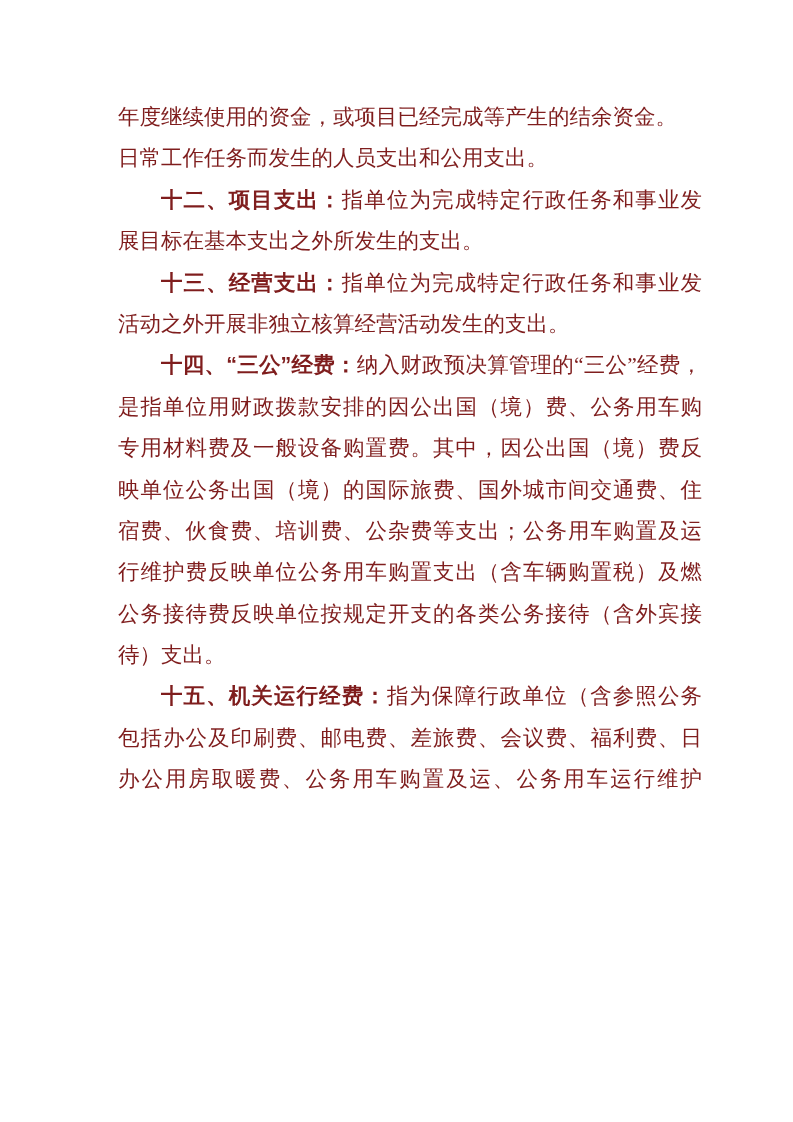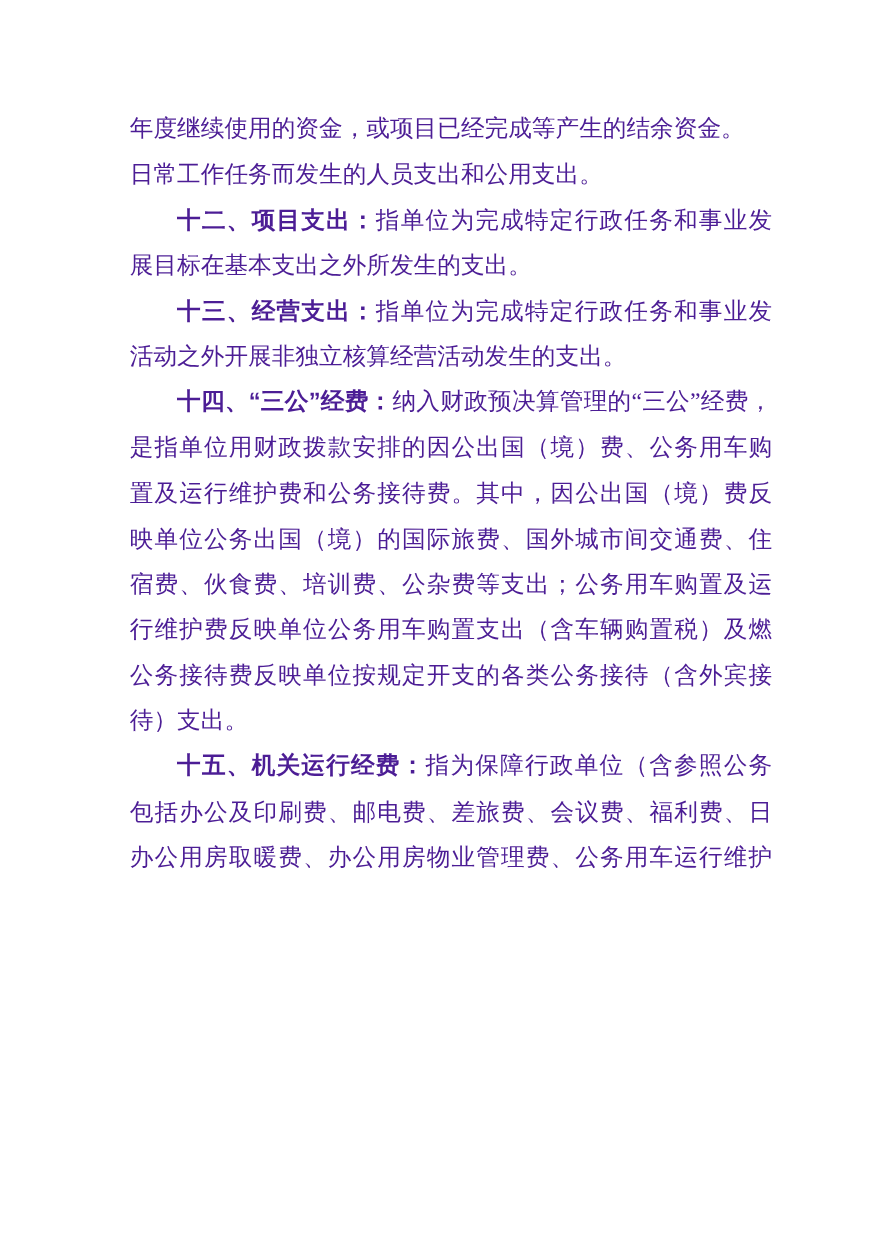--- a/index.html
+++ b/index.html
@@ -42,44 +42,44 @@
   .seg { font-weight: normal; }
   .seg.bold {
     font-weight: bold;
     font-family: "Liberation Sans", "DejaVu Sans", sans-serif;
   }
 </style>
 </head>
 <body>
 
 <div class="page" style="background: rgb(255, 255, 255);">
-  <div class="doc" style="color: #4c1d95;">
+  <div class="doc" style="color: #7f1d1d;">
       <div>
         <div class="line last"><span class="seg">年度继续使用的资金，或项目已经完成等产生的结余资金。</span></div>
       </div>
       <div>
         <div class="line last"><span class="seg">日常工作任务而发生的人员支出和公用支出。</span></div>
       </div>
       <div>
         <div class="line indent"><span class="seg bold">十二、项目支出：</span><span class="seg">指单位为完成特定行政任务和事业发</span></div>
         <div class="line last"><span class="seg">展目标在基本支出之外所发生的支出。</span></div>
       </div>
       <div>
         <div class="line indent"><span class="seg bold">十三、经营支出：</span><span class="seg">指单位为完成特定行政任务和事业发</span></div>
         <div class="line last"><span class="seg">活动之外开展非独立核算经营活动发生的支出。</span></div>
       </div>
       <div>
         <div class="line indent"><span class="seg bold">十四、“三公”经费：</span><span class="seg">纳入财政预决算管理的“三公”经费，</span></div>
         <div class="line"><span class="seg">是指单位用财政拨款安排的因公出国（境）费、公务用车购</span></div>
-        <div class="line"><span class="seg">置及运行维护费和公务接待费。其中，因公出国（境）费反</span></div>
+        <div class="line"><span class="seg">专用材料费及一般设备购置费。其中，因公出国（境）费反</span></div>
         <div class="line"><span class="seg">映单位公务出国（境）的国际旅费、国外城市间交通费、住</span></div>
         <div class="line"><span class="seg">宿费、伙食费、培训费、公杂费等支出；公务用车购置及运</span></div>
         <div class="line"><span class="seg">行维护费反映单位公务用车购置支出（含车辆购置税）及燃</span></div>
         <div class="line"><span class="seg">公务接待费反映单位按规定开支的各类公务接待（含外宾接</span></div>
         <div class="line last"><span class="seg">待）支出。</span></div>
       </div>
       <div>
         <div class="line indent"><span class="seg bold">十五、机关运行经费：</span><span class="seg">指为保障行政单位（含参照公务</span></div>
         <div class="line"><span class="seg">包括办公及印刷费、邮电费、差旅费、会议费、福利费、日</span></div>
-        <div class="line"><span class="seg">办公用房取暖费、办公用房物业管理费、公务用车运行维护</span></div>
+        <div class="line"><span class="seg">办公用房取暖费、公务用车购置及运、公务用车运行维护</span></div>
       </div>
     </div>
 </div>
 
 </body></html>

